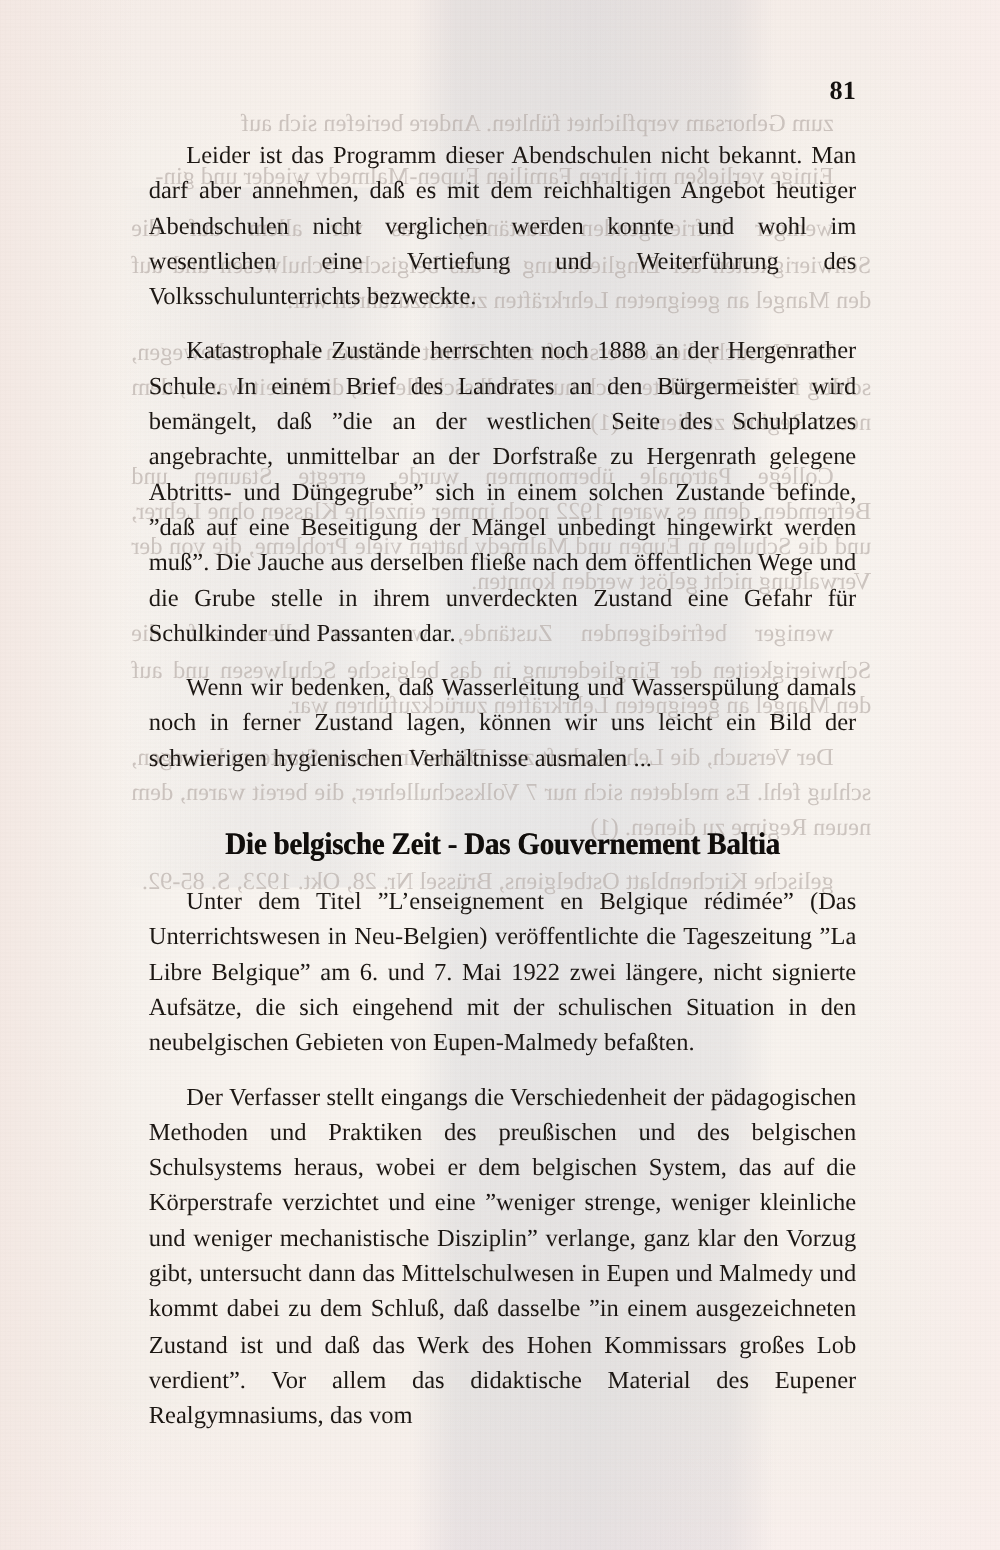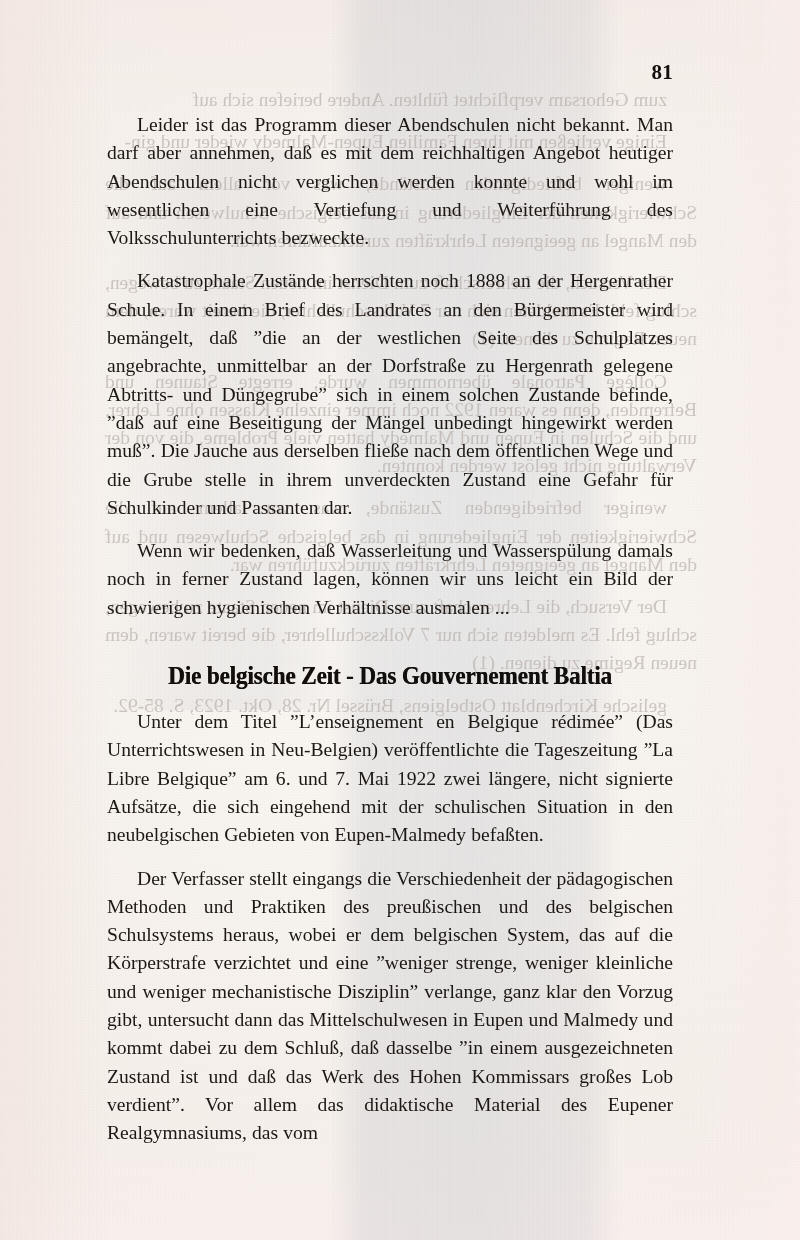--- a/index.html
+++ b/index.html
@@ -82,21 +82,21 @@
     transform: scaleX(-1);
     filter: blur(.55px);
     pointer-events: none;
     user-select: none;
   }
   #bleed .bp { margin: 0 0 14px 0; text-indent: 30px; }
 
   
   #content {
     position: absolute;
-    left: 107px;
+    left: 119px;
     top: 60px;
     width: 566px;
   }
 
   .folio {
     font-size: 21px;
     font-weight: bold;
     text-align: right;
     letter-spacing: .2px;
     margin: 0 0 26px 0;

